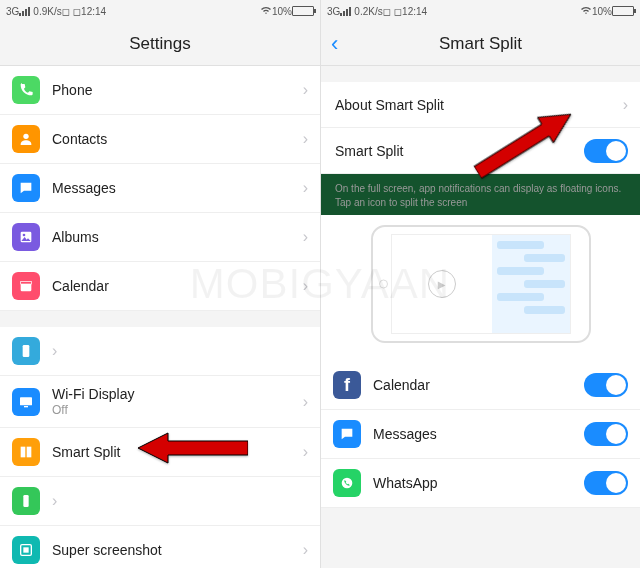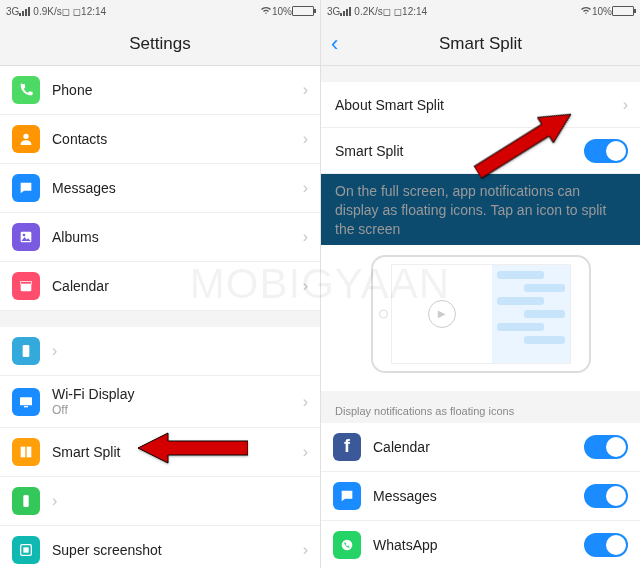--- a/index.html
+++ b/index.html
@@ -74,23 +74,23 @@
   .ic-purple { background:#7a5ae0; }
   .ic-pink { background:#ff4d6d; }
   .ic-lblue { background:#34aadc; }
   .ic-orange2 { background:#ff9f0a; }
   .ic-green2 { background:#34c759; }
   .ic-teal2 { background:#0fb9b1; }
 
   .row-noicon .label { margin-left: 2px; }
   .desc {
     padding: 8px 14px 6px;
-    font-size: 14px;
+    font-size: 10px;
     color: #999;
-    background: #0c4a6e;
+    background: #14532d;
     line-height: 1.35;
   }
   .section-title {
     padding: 14px 14px 6px;
     font-size: 11px;
     color: #888;
     background: #f4f4f4;
   }
 
   .toggle {
@@ -315,21 +315,20 @@
               <div class="bubble r"></div>
             <div class="bubble l"></div>
               <div class="bubble r"></div>
             <div class="bubble l"></div>
               <div class="bubble r"></div>
           </div>
         </div>
       </div>
     </div>
 
-    <div class="section-title">Display notifications as floating icons</div>
 
     <div class="row">
       <span class="icon fb">f</span>
       <span class="label">Calendar</span>
       <span class="toggle"></span>
     </div>
     <div class="row">
       <span class="icon msg">
           <svg width="16" height="16" viewBox="0 0 24 24">
             <path fill="#fff" d="M4 4h16v12H9l-5 4z"></path>

